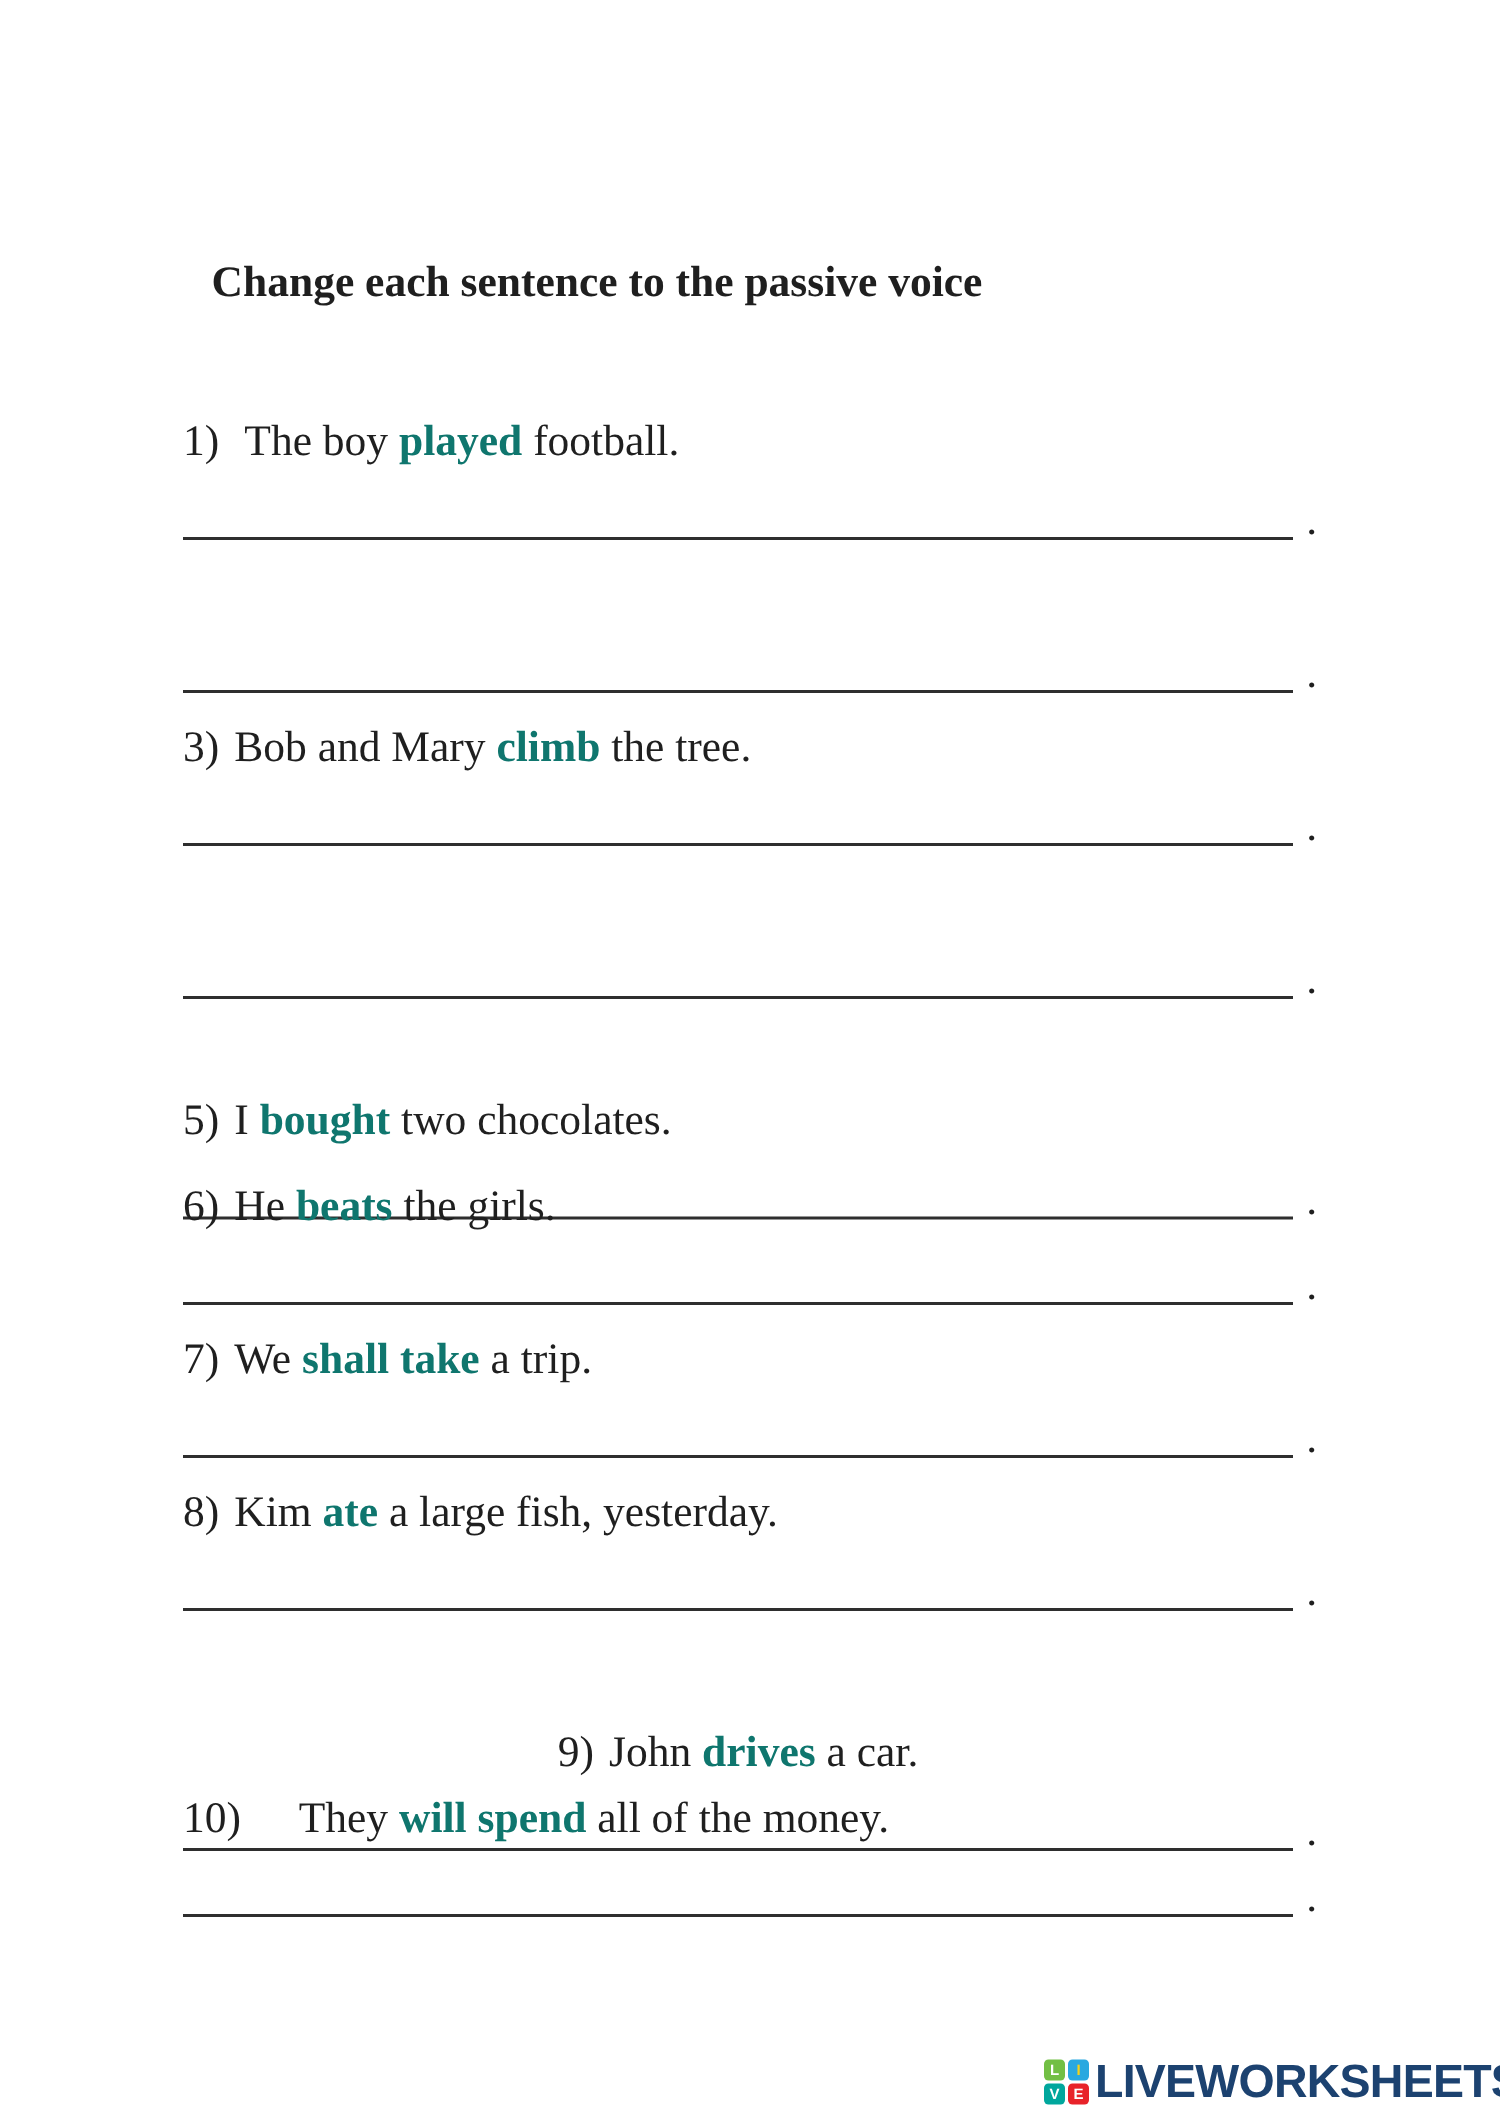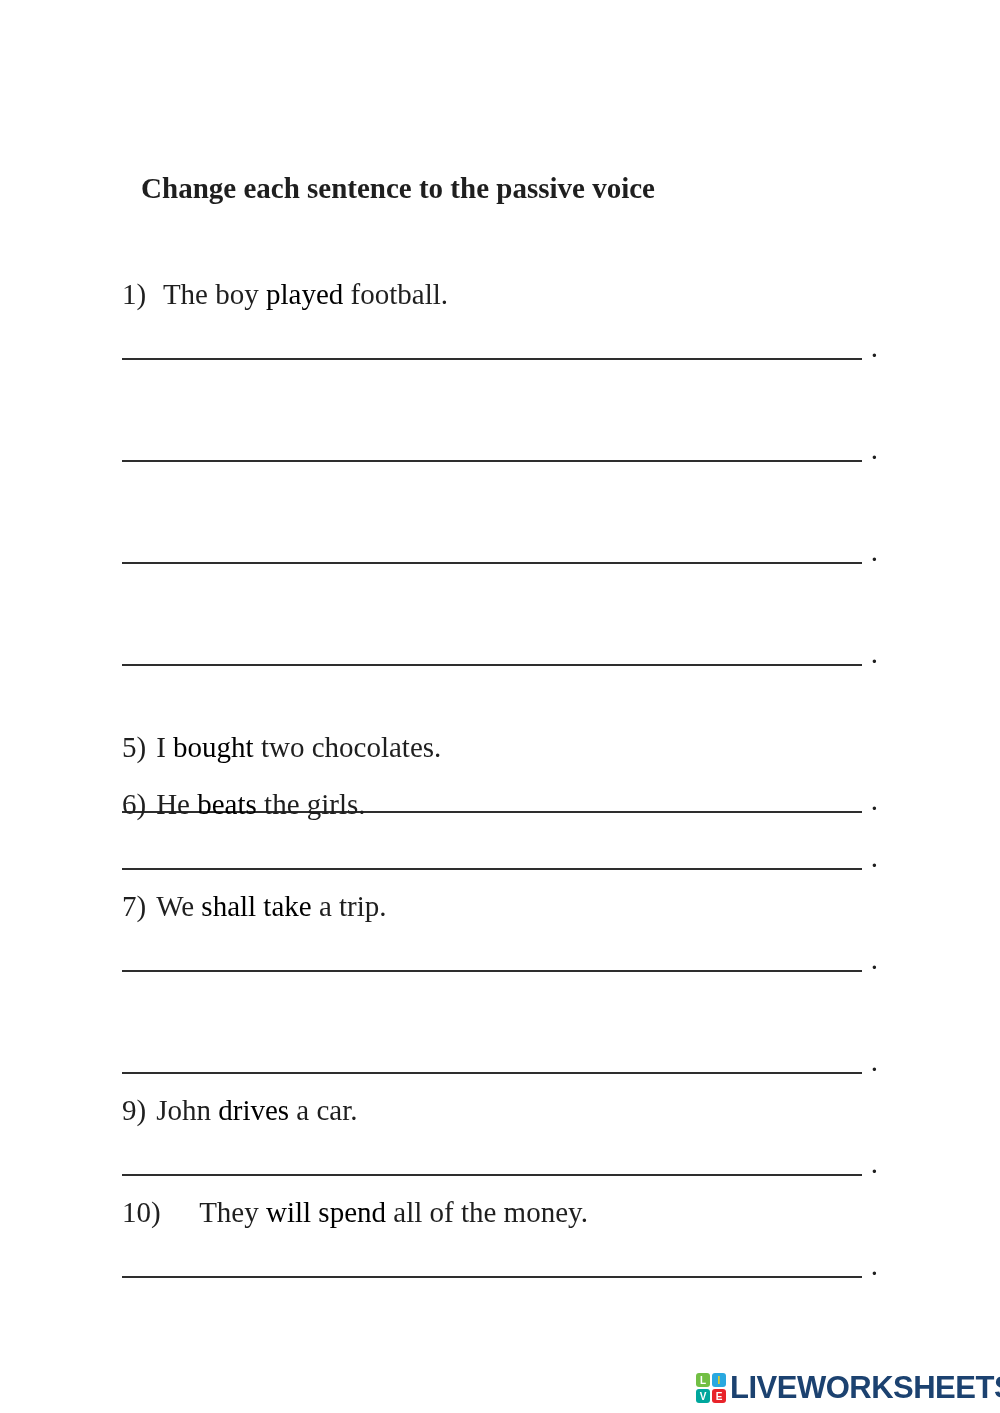--- a/index.html
+++ b/index.html
@@ -32,21 +32,21 @@
 
   
   .items-host { position: absolute; left: 122px; top: 0; width: 740px; }
   .qa { position: absolute; left: 0; width: 740px; height: 96px; }
   .sentence {
     position: absolute; left: 0; top: 0; width: 740px;
     font-size: 29px; line-height: 38px;
     white-space: pre-wrap;
   }
   .num { margin-right: 10px; }
-  .verb { font-weight: normal; color: #000000; }
+  .verb { font-weight: bold; color: #0f766e; }
   .blankline {
     position: absolute; left: 0; top: 57px; width: 740px; height: 26px;
     border-bottom: 2px solid #2e2e2e;
   }
   .enddot {
     position: absolute; right: -16px; bottom: -4px;
     font-size: 29px; line-height: 29px; color: #1f1f1f;
   }
 
   
@@ -87,20 +87,21 @@
     <div class="blankline">
           <span class="enddot">.</span>
         </div>
   </div>
       <div class="qa" style="top: 377px;">
     <div class="blankline">
           <span class="enddot">.</span>
         </div>
   </div>
       <div class="qa" style="top: 479px;">
+    <div class="sentence"><span class="num">3)</span><span class="pre">Bob and Mary </span><span class="verb">climb</span><span class="post"> the tree.</span></div>
     <div class="blankline">
           <span class="enddot">.</span>
         </div>
   </div>
       <div class="qa" style="top: 581px;">
     <div class="blankline">
           <span class="enddot">.</span>
         </div>
   </div>
       <div class="qa" style="top: 683px; margin-top: 45px;">
@@ -115,25 +116,26 @@
           <span class="enddot">.</span>
         </div>
   </div>
       <div class="qa" style="top: 887px;">
     <div class="sentence"><span class="num">7)</span><span class="pre">We </span><span class="verb">shall take</span><span class="post"> a trip.</span></div>
     <div class="blankline">
           <span class="enddot">.</span>
         </div>
   </div>
       <div class="qa" style="top: 989px;">
+    <div class="sentence"><span class="num">8)</span><span class="pre">Kim </span><span class="verb">ate</span><span class="post"> a large fish, yesterday.</span></div>
     <div class="blankline">
           <span class="enddot">.</span>
         </div>
   </div>
-      <div class="qa" style="top: 1091px;">
+      <div class="qa" style="top: 1149px; text-align: center;">
     <div class="sentence"><span class="num">9)</span><span class="pre">John </span><span class="verb">drives</span><span class="post"> a car.</span></div>
     <div class="blankline">
           <span class="enddot">.</span>
         </div>
   </div>
       <div class="qa" style="top: 1193px;">
     <div class="sentence"><span class="num">10)</span><span class="pre">    They </span><span class="verb">will spend</span><span class="post"> all of the money.</span></div>
     <div class="blankline">
           <span class="enddot">.</span>
         </div>

